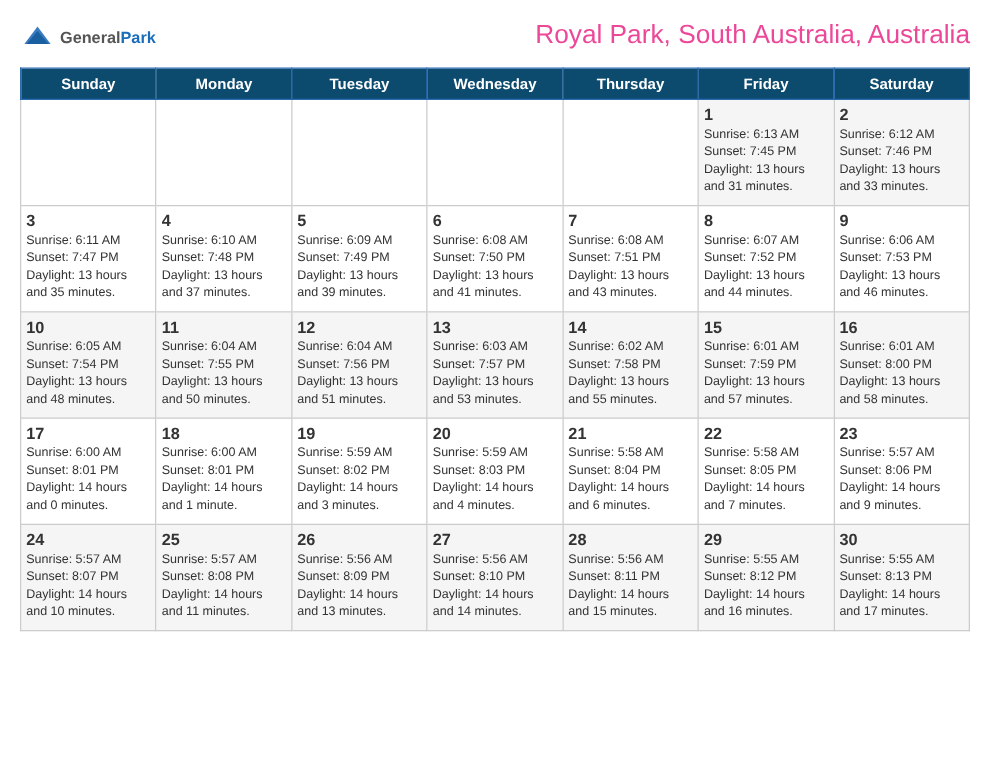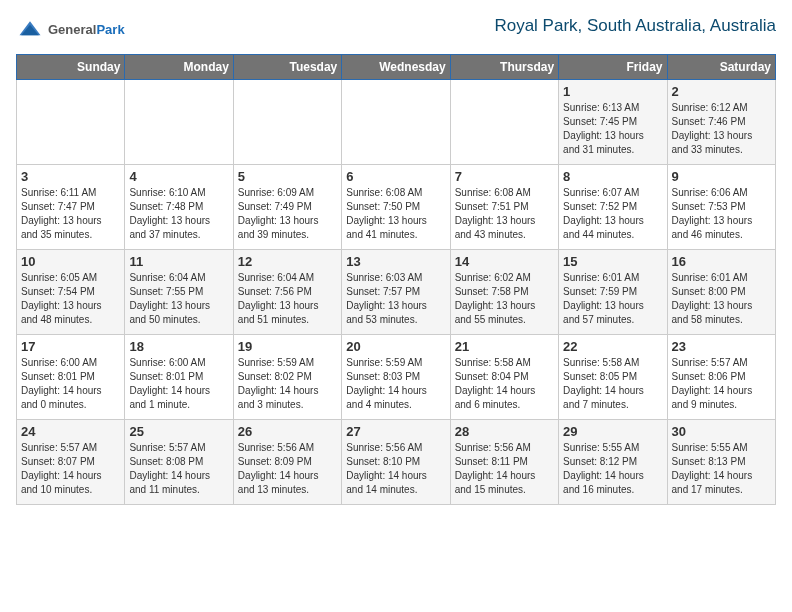--- a/index.html
+++ b/index.html
@@ -36,35 +36,35 @@
     }
     .title-section {
       text-align: right;
     }
     .month-year {
       font-size: 32px;
       font-weight: bold;
       color: #333;
     }
     .location {
-      font-size: 17px;
-      color: #0c4a6e;
+      font-size: 21px;
+      color: #ec4899;
     }
     table {
       width: 100%;
       border-collapse: collapse;
       table-layout: fixed;
     }
     thead th {
-      background: #737373;
+      background: #0c4a6e;
       color: #fff;
       font-size: 12px;
       font-weight: bold;
       padding: 5px 4px;
-      text-align: right;
+      text-align: center;
       border: 1px solid #2a6aaf;
     }
     tbody td {
       border: 1px solid #ccc;
       vertical-align: top;
       padding: 4px 4px;
       font-size: 10.5px;
       color: #333;
       min-height: 80px;
       height: 85px;

